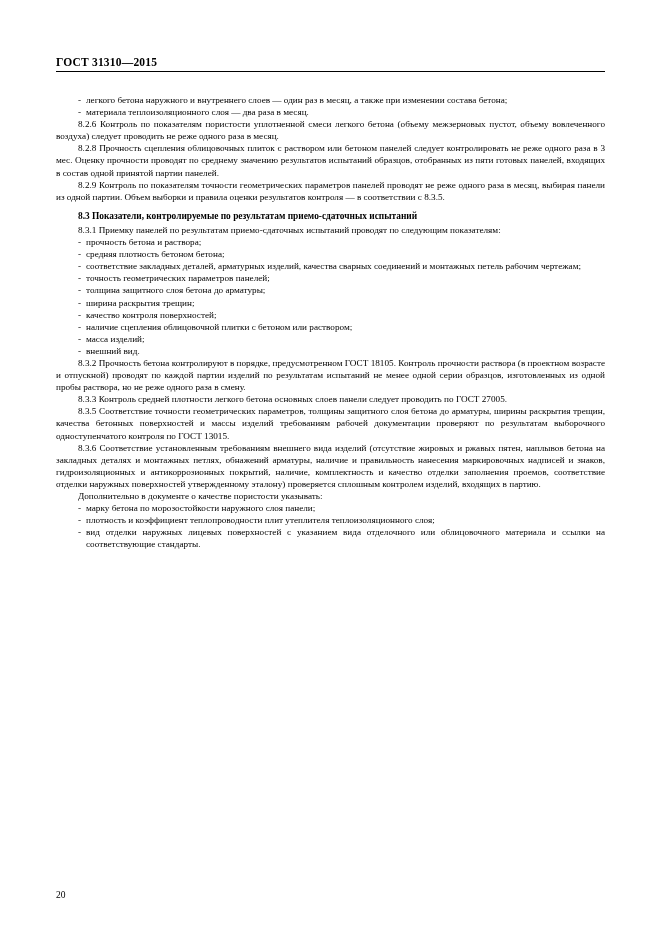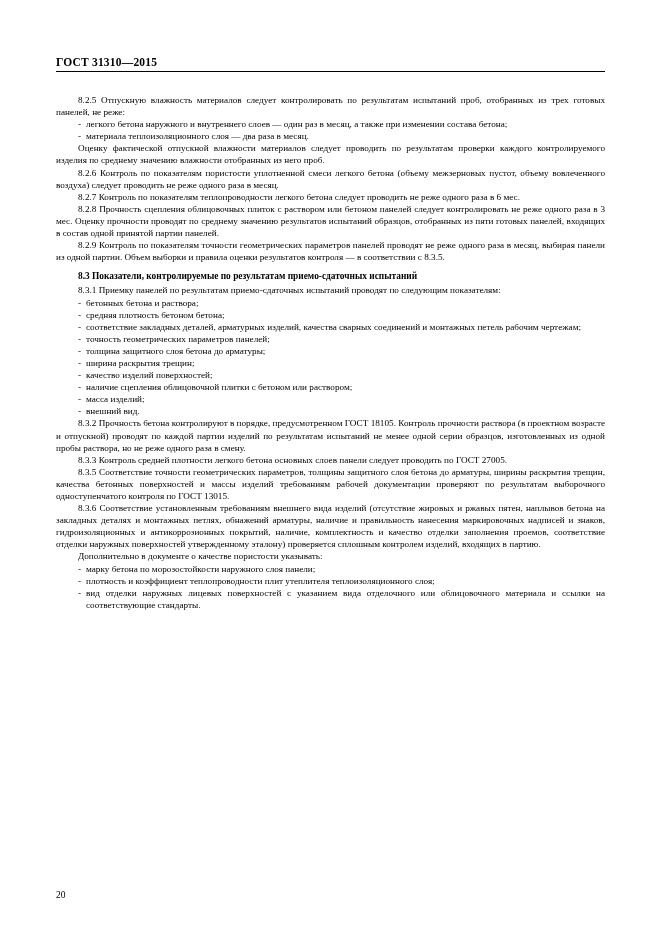--- a/index.html
+++ b/index.html
@@ -71,37 +71,34 @@
   }
 </style>
 </head>
 <body>
 
 <div class="page">
 
   <div class="header">ГОСТ 31310—2015</div>
 
   <div class="body-text" id="content-root">
-      <p class="para"><span>8.2.5  Отпускную влажность материалов следует контролировать по результатам испытаний проб, отобранных из трех готовых панелей, не реже:</span></p>
       <p class="dash"><span class="dashmark">-</span><span>легкого бетона наружного и внутреннего слоев — один раз в месяц, а также при изменении состава бетона;</span></p>
       <p class="dash"><span class="dashmark">-</span><span>материала теплоизоляционного слоя — два раза в месяц.</span></p>
-      <p class="para"><span>Оценку фактической отпускной влажности материалов следует проводить по результатам проверки каждого контролируемого изделия по среднему значению влажности отобранных из него проб.</span></p>
       <p class="para"><span>8.2.6  Контроль по показателям пористости уплотненной смеси легкого бетона (объему межзерновых пустот, объему вовлеченного воздуха) следует проводить не реже одного раза в месяц.</span></p>
-      <p class="para"><span>8.2.7  Контроль по показателям теплопроводности легкого бетона следует проводить не реже одного раза в 6 мес.</span></p>
       <p class="para"><span>8.2.8  Прочность сцепления облицовочных плиток с раствором или бетоном панелей следует контролировать не реже одного раза в 3 мес. Оценку прочности проводят по среднему значению результатов испытаний образцов, отобранных из пяти готовых панелей, входящих в состав одной принятой партии панелей.</span></p>
       <p class="para"><span>8.2.9  Контроль по показателям точности геометрических параметров панелей проводят не реже одного раза в месяц, выбирая панели из одной партии. Объем выборки и правила оценки результатов контроля — в соответствии с 8.3.5.</span></p>
       <h3 class="section"><span>8.3  Показатели, контролируемые по результатам приемо-сдаточных испытаний</span></h3>
       <p class="para"><span>8.3.1  Приемку панелей по результатам приемо-сдаточных испытаний проводят по следующим показателям:</span></p>
-      <p class="dash"><span class="dashmark">-</span><span>бетонных бетона и раствора;</span></p>
+      <p class="dash"><span class="dashmark">-</span><span>прочность бетона и раствора;</span></p>
       <p class="dash"><span class="dashmark">-</span><span>средняя плотность бетоном бетона;</span></p>
       <p class="dash"><span class="dashmark">-</span><span>соответствие закладных деталей, арматурных изделий, качества сварных соединений и монтажных петель рабочим чертежам;</span></p>
       <p class="dash"><span class="dashmark">-</span><span>точность геометрических параметров панелей;</span></p>
       <p class="dash"><span class="dashmark">-</span><span>толщина защитного слоя бетона до арматуры;</span></p>
       <p class="dash"><span class="dashmark">-</span><span>ширина раскрытия трещин;</span></p>
-      <p class="dash"><span class="dashmark">-</span><span>качество изделий поверхностей;</span></p>
+      <p class="dash"><span class="dashmark">-</span><span>качество контроля поверхностей;</span></p>
       <p class="dash"><span class="dashmark">-</span><span>наличие сцепления облицовочной плитки с бетоном или раствором;</span></p>
       <p class="dash"><span class="dashmark">-</span><span>масса изделий;</span></p>
       <p class="dash"><span class="dashmark">-</span><span>внешний вид.</span></p>
       <p class="para"><span>8.3.2  Прочность бетона контролируют в порядке, предусмотренном ГОСТ 18105. Контроль прочности раствора (в проектном возрасте и отпускной) проводят по каждой партии изделий по результатам испытаний не менее одной серии образцов, изготовленных из одной пробы раствора, но не реже одного раза в смену.</span></p>
       <p class="para"><span>8.3.3  Контроль средней плотности легкого бетона основных слоев панели следует проводить по ГОСТ 27005.</span></p>
       <p class="para"><span>8.3.5  Соответствие точности геометрических параметров, толщины защитного слоя бетона до арматуры, ширины раскрытия трещин, качества бетонных поверхностей и массы изделий требованиям рабочей документации проверяют по результатам выборочного одноступенчатого контроля по ГОСТ 13015.</span></p>
       <p class="para"><span>8.3.6  Соответствие установленным требованиям внешнего вида изделий (отсутствие жировых и ржавых пятен, наплывов бетона на закладных деталях и монтажных петлях, обнажений арматуры, наличие и правильность нанесения маркировочных надписей и знаков, гидроизоляционных и антикоррозионных покрытий, наличие, комплектность и качество отделки заполнения проемов, соответствие отделки наружных поверхностей утвержденному эталону) проверяется сплошным контролем изделий, входящих в партию.</span></p>
       <p class="para"><span>Дополнительно в документе о качестве пористости указывать:</span></p>
       <p class="dash"><span class="dashmark">-</span><span>марку бетона по морозостойкости наружного слоя панели;</span></p>
       <p class="dash"><span class="dashmark">-</span><span>плотность и коэффициент теплопроводности плит утеплителя теплоизоляционного слоя;</span></p>

